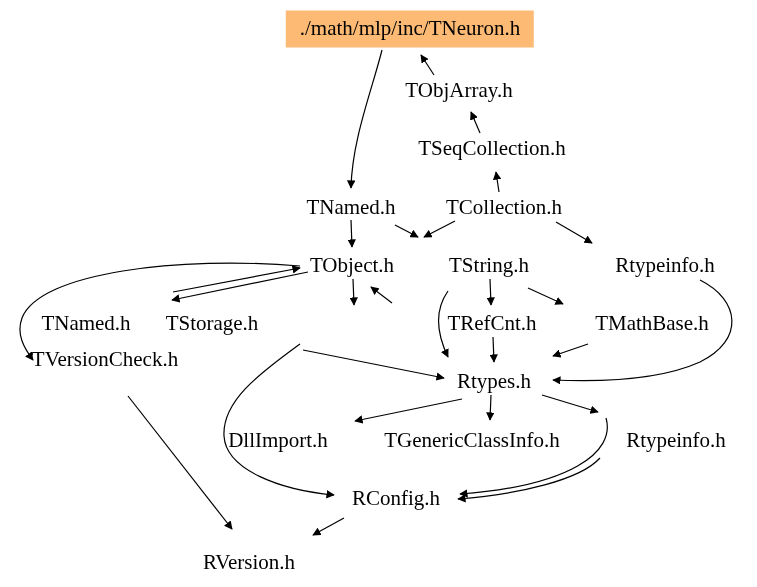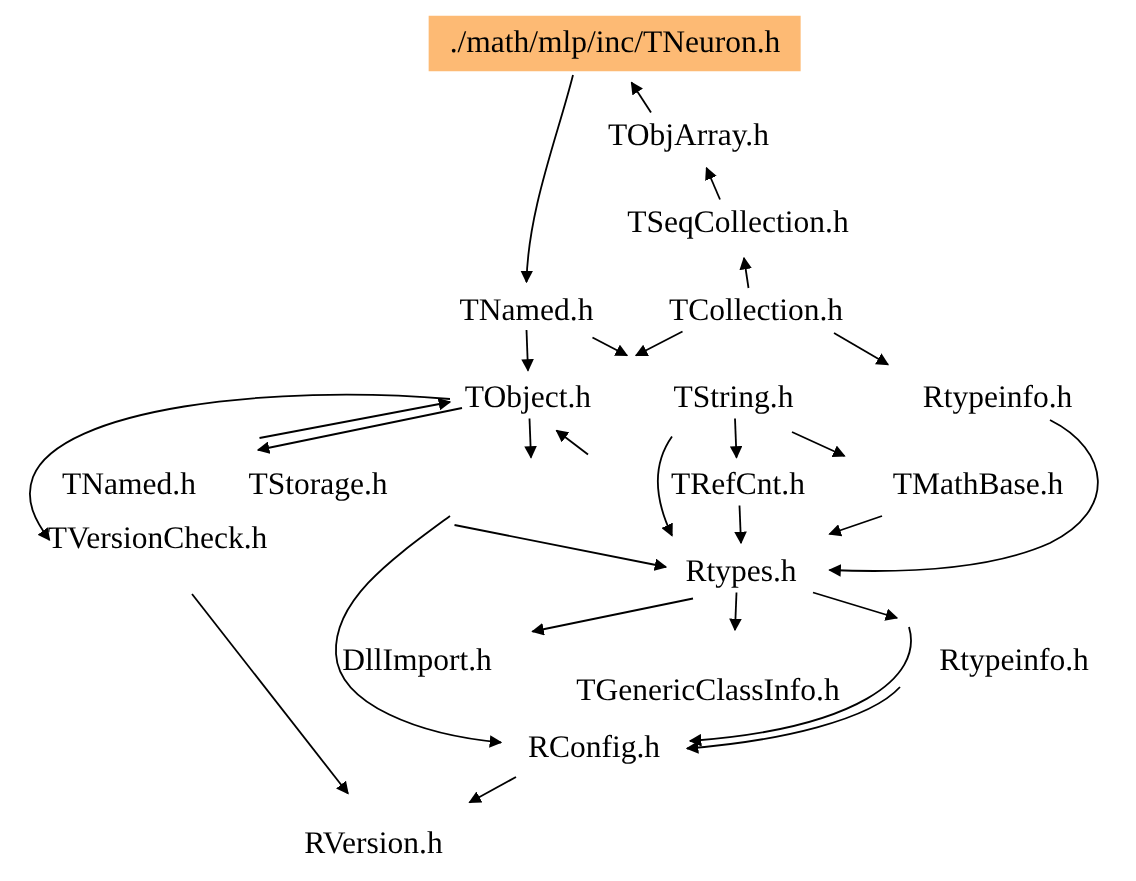--- a/index.html
+++ b/index.html
@@ -131,21 +131,21 @@
   <div class="node" style="left:492px; top:323px;">TRefCnt.h</div>
 
   <div class="node" style="left:652px; top:323px;">TMathBase.h</div>
 
   <div class="node" style="left:105px; top:359px;">TVersionCheck.h</div>
 
   <div class="node" style="left:494px; top:381px;">Rtypes.h</div>
 
   <div class="node" style="left:278px; top:440px;">DllImport.h</div>
 
-  <div class="node" style="left:472px; top:440px;margin-top:20px;">TGenericClassInfo.h</div>
+  <div class="node" style="left:472px; top:440px;">TGenericClassInfo.h</div>
 
   <div class="node" style="left:396px; top:498px;">RConfig.h</div>
 
   <div class="node" style="left:676px; top:440px;">Rtypeinfo.h</div>
 
   <div class="node" style="left:249px; top:562px;">RVersion.h</div>
 
 </div>
 
 </body></html>

